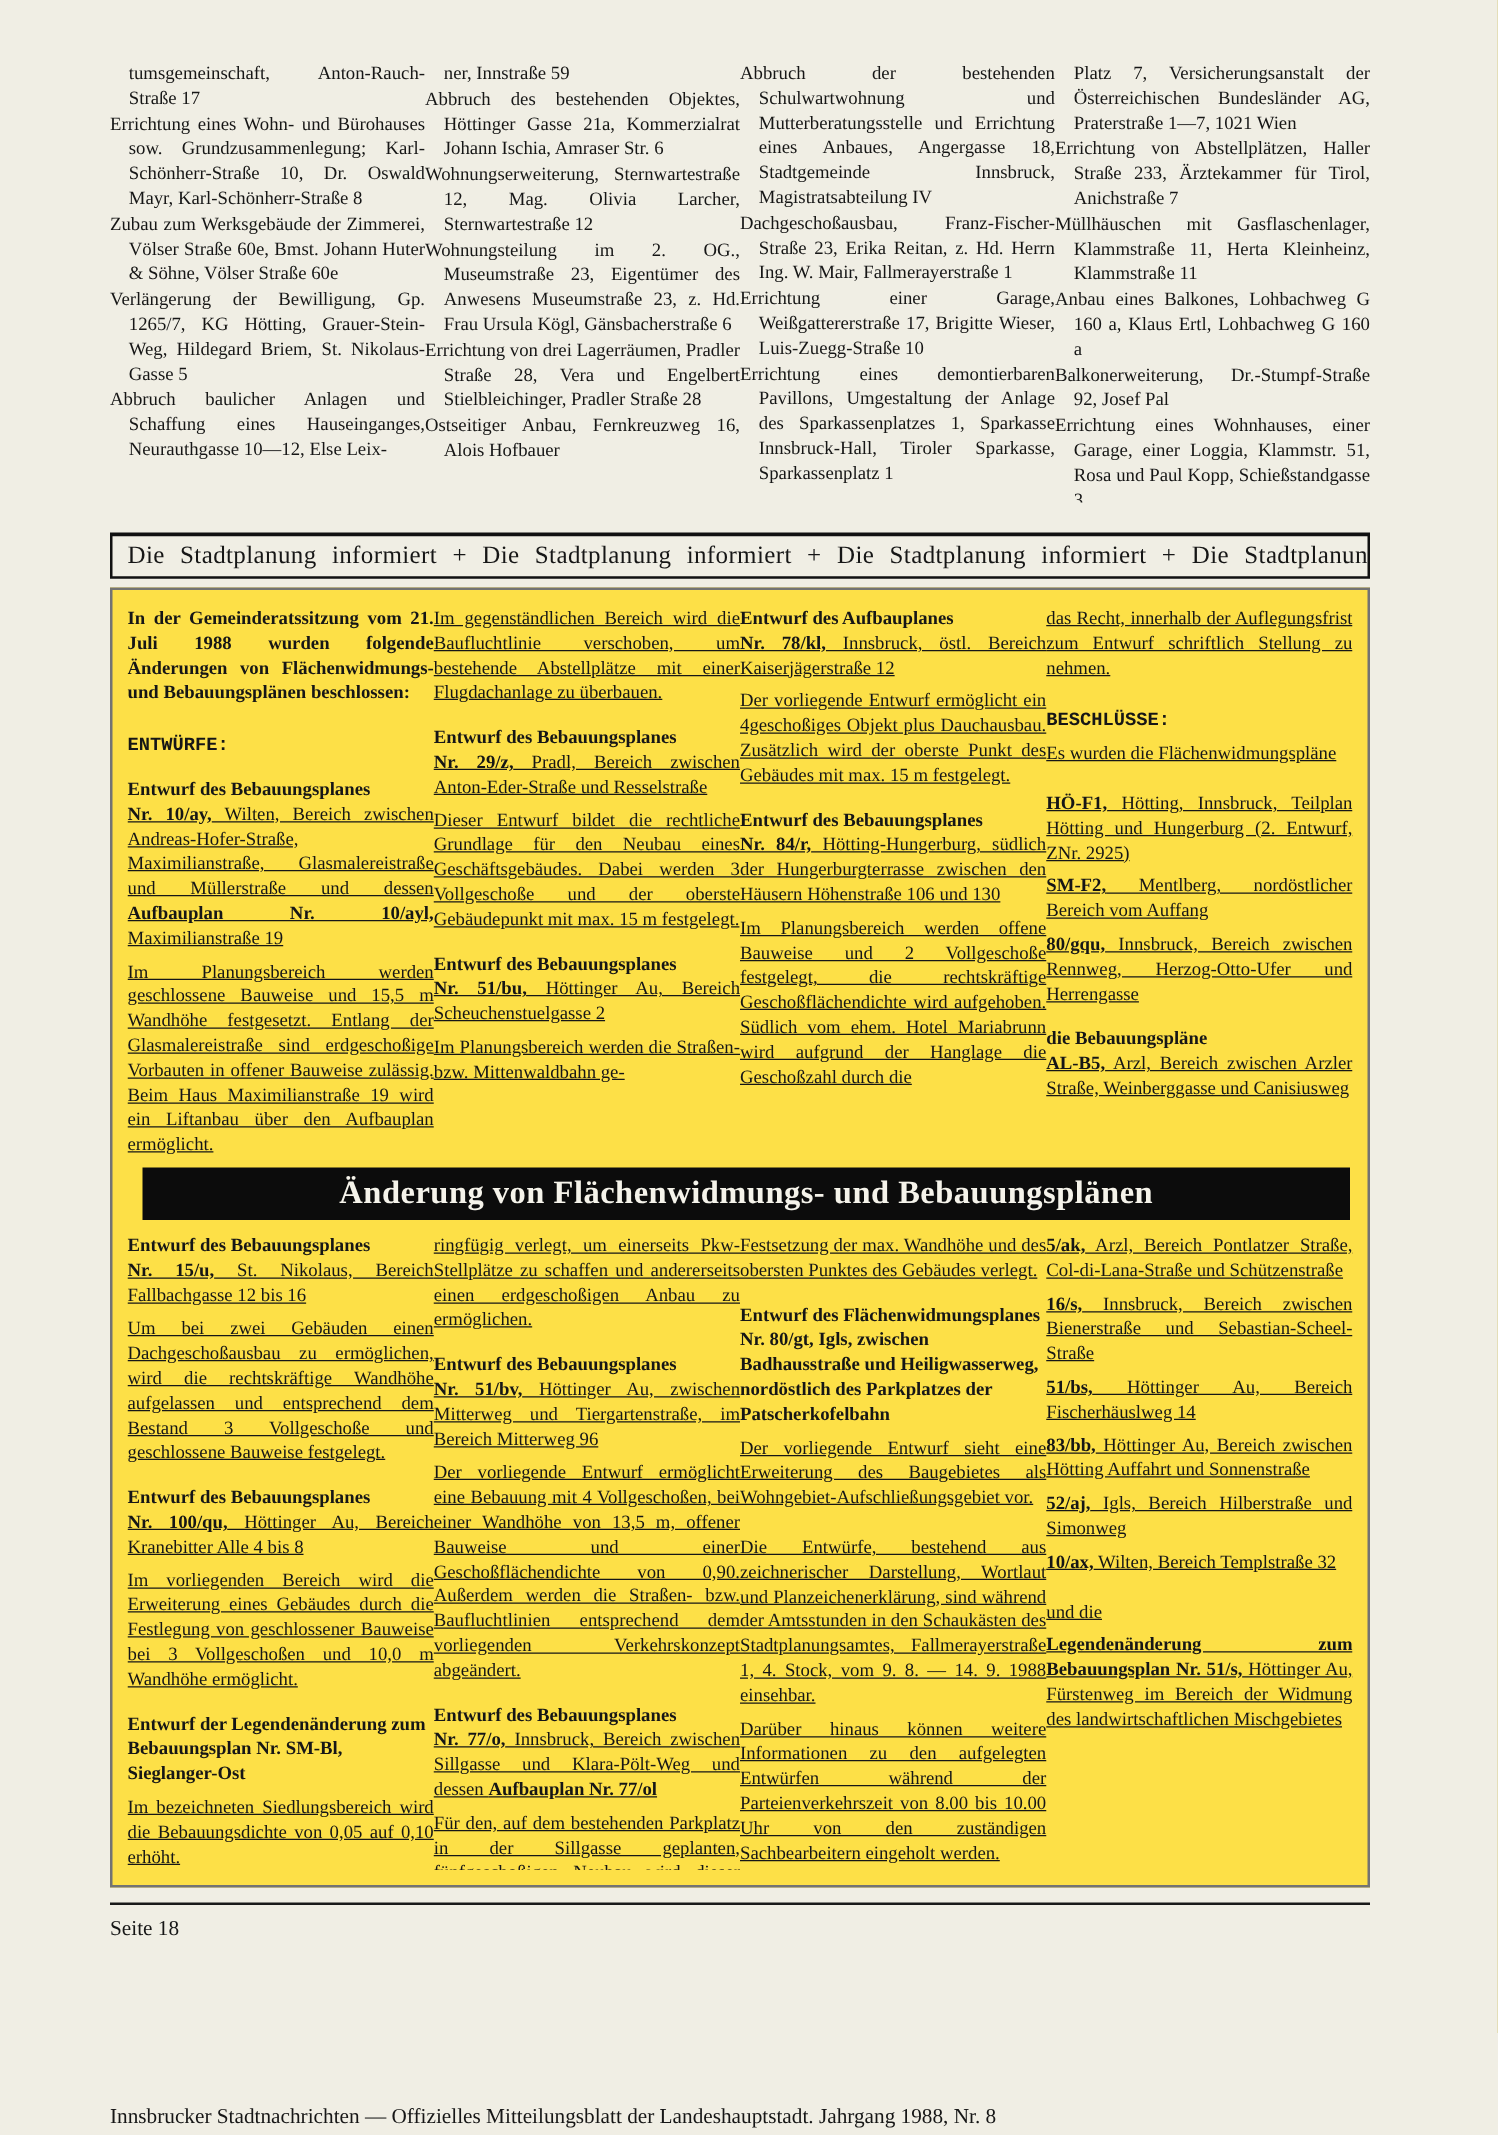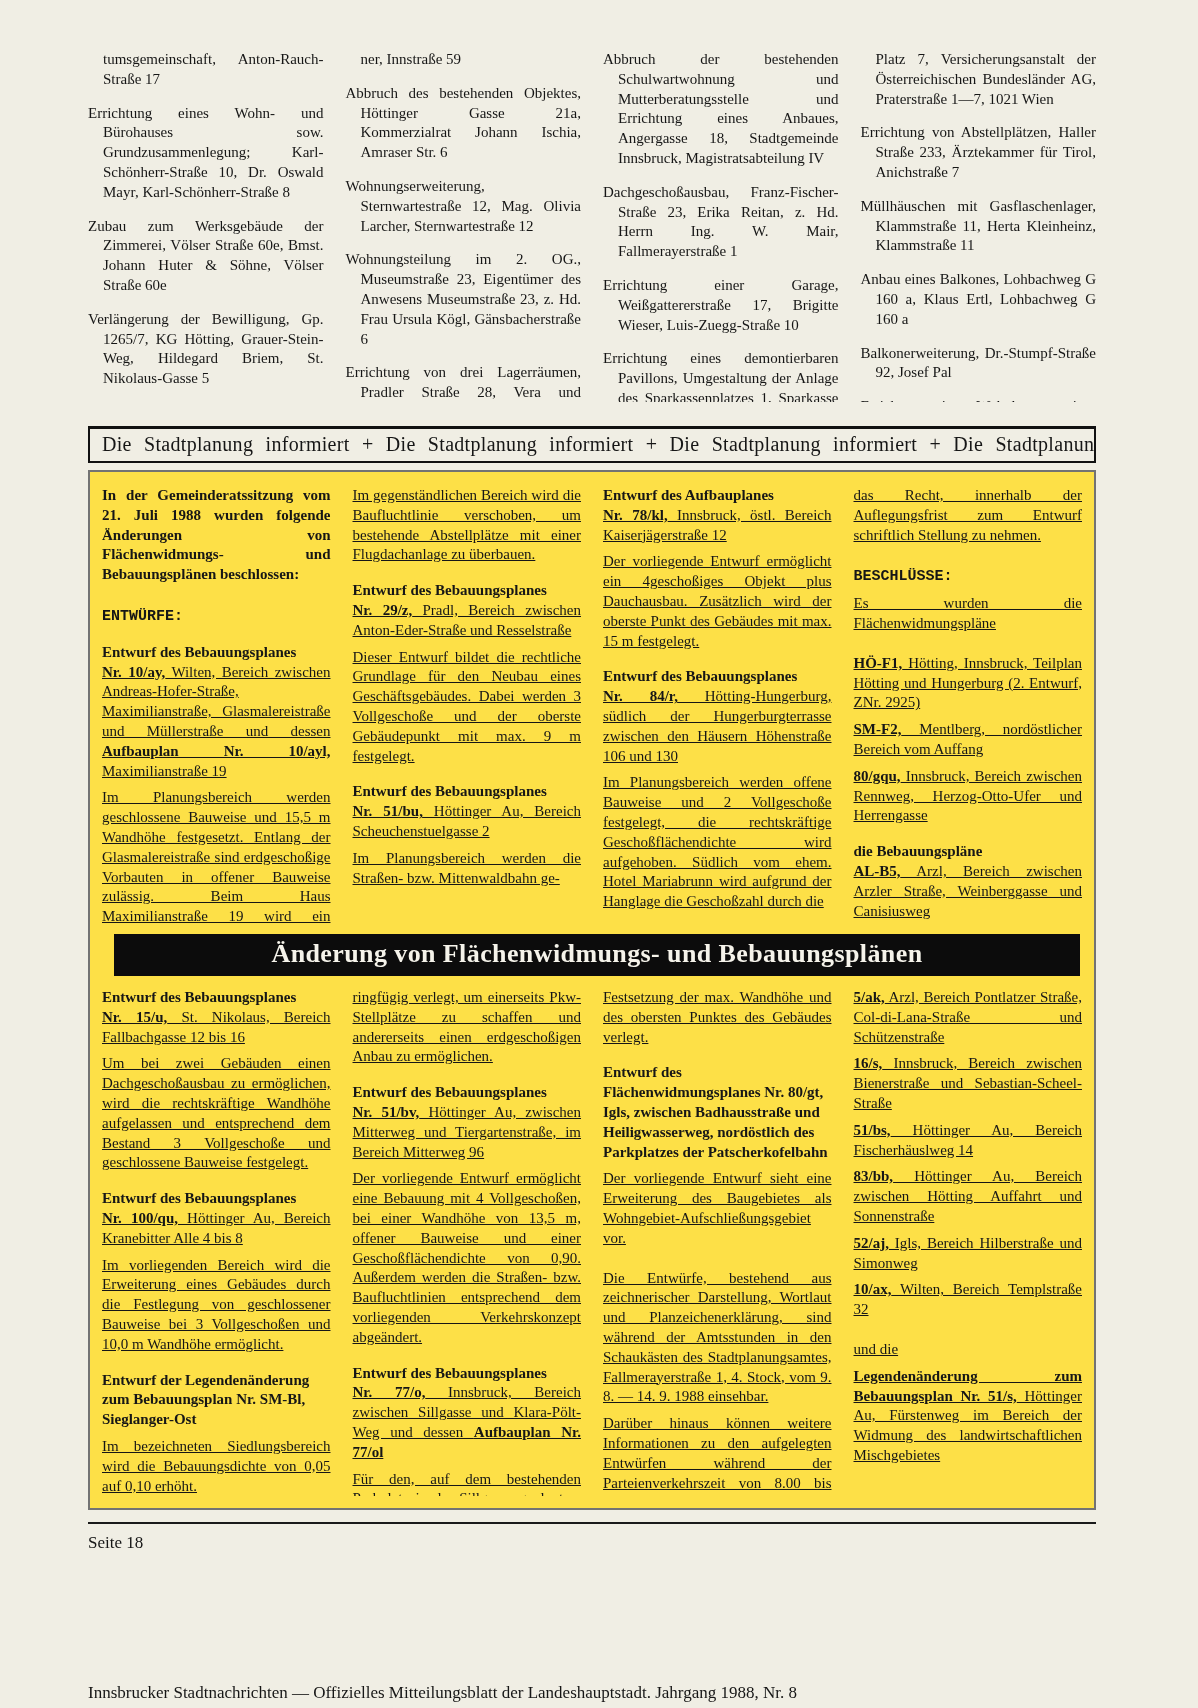--- a/index.html
+++ b/index.html
@@ -8,27 +8,27 @@
     width:1198px;height:1708px;
     margin:0 auto;
     background:#f0eee4;
     box-sizing:border-box;
     padding:50px 102px 0 88px;
     font-family:"Liberation Serif","DejaVu Serif",serif;
     color:#161616;
     overflow:hidden;
   }
   
-  .cols{display:flex;gap:22px;}
+  .cols{display:flex;}
   .col{flex:1 1 0;min-width:0;}
   .blk{margin:0;text-align:justify;font-size:15px;line-height:1.32;}
   .col > .blk:first-child{margin-top:0 !important;}
   .blk b{font-weight:bold;}
   
-  .blk-entry{padding-left:15px;text-indent:-15px;margin-top:14px;}
+  .blk-entry{padding-left:15px;text-indent:-15px;margin-top:1px;}
   .blk-entry.cont{text-indent:0;}
   
   .blk-intro{font-weight:bold;margin-top:0;}
   .blk-heading{font-weight:bold;margin-top:22px;font-family:Liberation Mono, monospace;}
   .blk-plan-title{font-weight:bold;margin-top:16px;text-align:left;}
   .blk-para{margin-top:7px;text-decoration:underline;}
   .blk-para.tight{margin-top:0;}
   .blk.gap{margin-top:20px;}
   
   #top-section{height:352px;overflow:hidden;}
@@ -123,21 +123,21 @@
           <p class="blk blk-intro">In der Gemeinderatssitzung vom 21. Juli 1988 wurden folgende Änderungen von Flächenwidmungs- und Bebauungsplänen beschlossen:</p>
           <p class="blk blk-heading">ENTWÜRFE:</p>
           <p class="blk blk-plan-title">Entwurf des Bebauungsplanes</p>
           <p class="blk blk-para tight"><b>Nr. 10/ay,</b> Wilten, Bereich zwischen Andreas-Hofer-Straße, Maximilianstraße, Glasmalereistraße und Müllerstraße und dessen <b>Aufbauplan Nr. 10/ayl,</b> Maximilianstraße 19</p>
           <p class="blk blk-para">Im Planungsbereich werden geschlossene Bauweise und 15,5 m Wandhöhe festgesetzt. Entlang der Glasmalereistraße sind erdgeschoßige Vorbauten in offener Bauweise zulässig. Beim Haus Maximilianstraße 19 wird ein Liftanbau über den Aufbauplan ermöglicht.</p>
         </div>
         <div class="col">
           <p class="blk blk-para">Im gegenständlichen Bereich wird die Baufluchtlinie verschoben, um bestehende Abstellplätze mit einer Flugdachanlage zu überbauen.</p>
           <p class="blk blk-plan-title">Entwurf des Bebauungsplanes</p>
           <p class="blk blk-para tight"><b>Nr. 29/z,</b> Pradl, Bereich zwischen Anton-Eder-Straße und Resselstraße</p>
-          <p class="blk blk-para">Dieser Entwurf bildet die rechtliche Grundlage für den Neubau eines Geschäftsgebäudes. Dabei werden 3 Vollgeschoße und der oberste Gebäudepunkt mit max. 9 m festgelegt.</p>
+          <p class="blk blk-para">Dieser Entwurf bildet die rechtliche Grundlage für den Neubau eines Geschäftsgebäudes. Dabei werden 3 Vollgeschoße und der oberste Gebäudepunkt mit max. 15 m festgelegt.</p>
           <p class="blk blk-plan-title">Entwurf des Bebauungsplanes</p>
           <p class="blk blk-para tight"><b>Nr. 51/bu,</b> Höttinger Au, Bereich Scheuchenstuelgasse 2</p>
           <p class="blk blk-para">Im Planungsbereich werden die Straßen- bzw. Mittenwaldbahn ge-</p>
         </div>
         <div class="col">
           <p class="blk blk-plan-title">Entwurf des Aufbauplanes</p>
           <p class="blk blk-para tight"><b>Nr. 78/kl,</b> Innsbruck, östl. Bereich Kaiserjägerstraße 12</p>
           <p class="blk blk-para">Der vorliegende Entwurf ermöglicht ein 4geschoßiges Objekt plus Dauchausbau. Zusätzlich wird der oberste Punkt des Gebäudes mit max. 15 m festgelegt.</p>
           <p class="blk blk-plan-title">Entwurf des Bebauungsplanes</p>
           <p class="blk blk-para tight"><b>Nr. 84/r,</b> Hötting-Hungerburg, südlich der Hungerburgterrasse zwischen den Häusern Höhenstraße 106 und 130</p>

